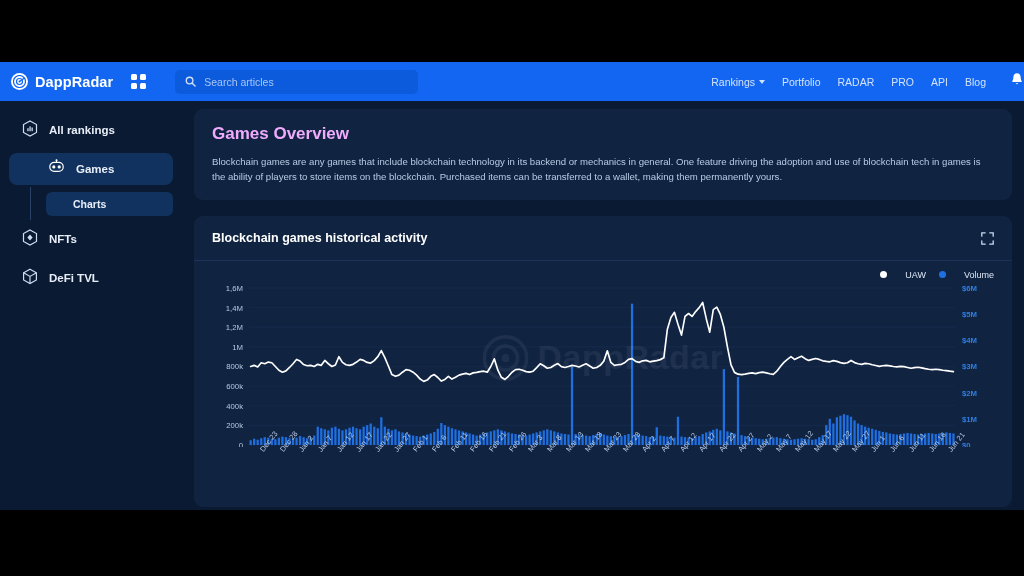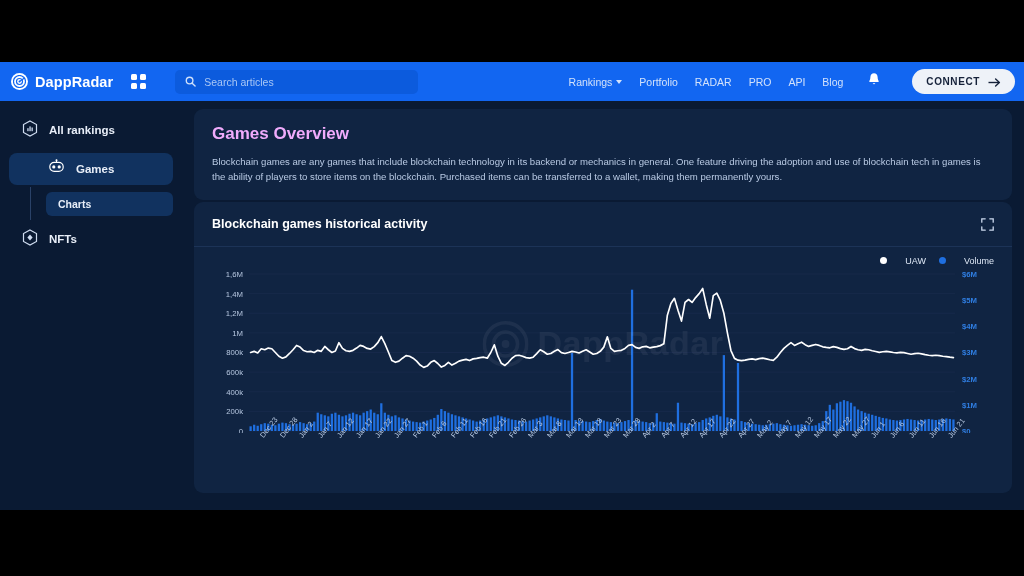--- a/index.html
+++ b/index.html
@@ -27,28 +27,28 @@
   .connect{margin-left:14px;margin-right:9px;height:25px;background:#eef2f8;border-radius:13px;display:flex;align-items:center;gap:8px;padding:0 14px;}
   .connect-label{color:#16223a;font-size:10px;font-weight:bold;letter-spacing:.6px;}
 
   
   .sidebar{position:absolute;left:0;top:39px;width:182px;height:409px;background:#0a1a33;padding-top:13px;box-sizing:border-box;}
   .side-item{position:relative;height:32px;margin:0 9px 7px 9px;border-radius:8px;display:flex;align-items:center;padding-left:13px;box-sizing:border-box;gap:11px;}
   .side-item.active{background:#11325f;padding-left:39px;}
   .side-label{color:#e8eef8;font-size:11.5px;font-weight:bold;}
   .sub-wrap{position:relative;margin:0 9px 7px 30px;padding-left:16px;}
   .sub-wrap:before{content:"";position:absolute;left:0;top:-5px;bottom:-4px;width:1px;background:#2a4268;}
-  .sub-item{height:24px;border-radius:6px;background:#11325f;display:flex;align-items:center;padding-left:12px;box-sizing:border-box;}
+  .sub-item{height:24px;border-radius:6px;background:#11325f;display:flex;align-items:center;padding-left:27px;box-sizing:border-box;}
   .sub-label{color:#e8eef8;font-size:10.5px;font-weight:bold;}
 
   
   .main{position:absolute;left:182px;top:39px;width:842px;height:409px;padding:8px 12px 0 12px;box-sizing:border-box;}
   .card{background:#0d2murky;}
   .card{background:#102442;border-radius:9px;padding:15px 18px;box-sizing:border-box;}
-  .card+.card{margin-top:2px;}
+  .card+.card{margin-top:16px;}
   .page-title{color:#f0abfc;font-size:17px;font-weight:bold;margin:0 0 11px 0;}
   .page-desc{color:#b9cae4;font-size:9.6px;line-height:1.55;margin:0;}
   .card-head{display:flex;align-items:flex-start;justify-content:space-between;}
   .card-title{color:#fff;font-size:12.5px;font-weight:bold;}
   .divider{height:1px;background:#1c3357;margin:11px -18px 0 -18px;}
 
   
   .legend{display:flex;justify-content:flex-end;gap:13px;margin-top:9px;margin-bottom:2px;}
   .legend-item{display:flex;align-items:center;gap:18px;}
   .legend-dot{width:7px;height:7px;border-radius:50%;}
@@ -108,29 +108,20 @@
       <span class="nav-item">API</span>
       <span class="nav-item">Blog</span>
 
       <span class="bell">
         <svg width="14" height="15" viewBox="0 0 14 15">
               <path d="M7 1.3c-2.1 0-3.6 1.6-3.6 3.7 0 3-1.1 3.6-1.1 4.4 0 .4.3.7.8.7h7.8c.5 0 .8-.3.8-.7 0-.8-1.1-1.4-1.1-4.4 0-2.1-1.5-3.7-3.6-3.7z" fill="#fff"></path>
               <path d="M5.7 11.3a1.4 1.4 0 0 0 2.6 0z" fill="#fff"></path>
             </svg>
       </span>
 
-      <span class="connect">
-        <span class="connect-label">CONNECT</span>
-        <span>
-          <svg width="13" height="9" viewBox="0 0 13 9">
-                <line x1="0.5" y1="4.5" x2="11" y2="4.5" stroke="#16223a" stroke-width="1.4"></line>
-                <polyline points="7.6,1 11.4,4.5 7.6,8" fill="none" stroke="#16223a" stroke-width="1.4" stroke-linecap="round" stroke-linejoin="round"></polyline>
-              </svg>
-        </span>
-      </span>
     </div>
   </div>
 
   <div class="sidebar">
     <div class="side-item">
       <span>
         <svg width="16" height="17" viewBox="0 0 16 17">
               <path d="M8 1 L14.5 4.6 L14.5 12.4 L8 16 L1.5 12.4 L1.5 4.6 Z" fill="none" stroke="#cfdcf0" stroke-width="1.2"></path>
               <rect x="5.3" y="8.2" width="1.3" height="3" fill="#cfdcf0"></rect>
               <rect x="7.4" y="6.4" width="1.3" height="4.8" fill="#cfdcf0"></rect>
@@ -162,20 +153,30 @@
     <div class="side-item">
       <span>
         <svg width="16" height="17" viewBox="0 0 16 17">
               <path d="M8 1 L14.5 4.6 L14.5 12.4 L8 16 L1.5 12.4 L1.5 4.6 Z" fill="none" stroke="#cfdcf0" stroke-width="1.2"></path>
               <path d="M8 5.4 L10.6 8.5 L8 11.6 L5.4 8.5 Z" fill="#cfdcf0"></path>
             </svg>
       </span>
       <span class="side-label">NFTs</span>
     </div>
 
+    <div class="side-item">
+      <span>
+        <svg width="16" height="17" viewBox="0 0 16 17">
+              <path d="M8 1.2 L14.4 4.8 L14.4 12 L8 15.6 L1.6 12 L1.6 4.8 Z" fill="none" stroke="#cfdcf0" stroke-width="1.2"></path>
+              <path d="M1.6 4.8 L8 8.4 L14.4 4.8" fill="none" stroke="#cfdcf0" stroke-width="1.2"></path>
+              <line x1="8" y1="8.4" x2="8" y2="15.6" stroke="#cfdcf0" stroke-width="1.2"></line>
+            </svg>
+      </span>
+      <span class="side-label">DeFi TVL</span>
+    </div>
   </div>
 
   <div class="main">
 
     <div class="card">
       <div class="page-title">Games Overview</div>
       <p class="page-desc">Blockchain games are any games that include blockchain technology in its backend or mechanics in general. One feature driving the adoption and use of blockchain tech in games is the ability of players to store items on the blockchain. Purchased items can be transferred to a wallet, making them permanently yours.</p>
     </div>
 
     <div class="card">

